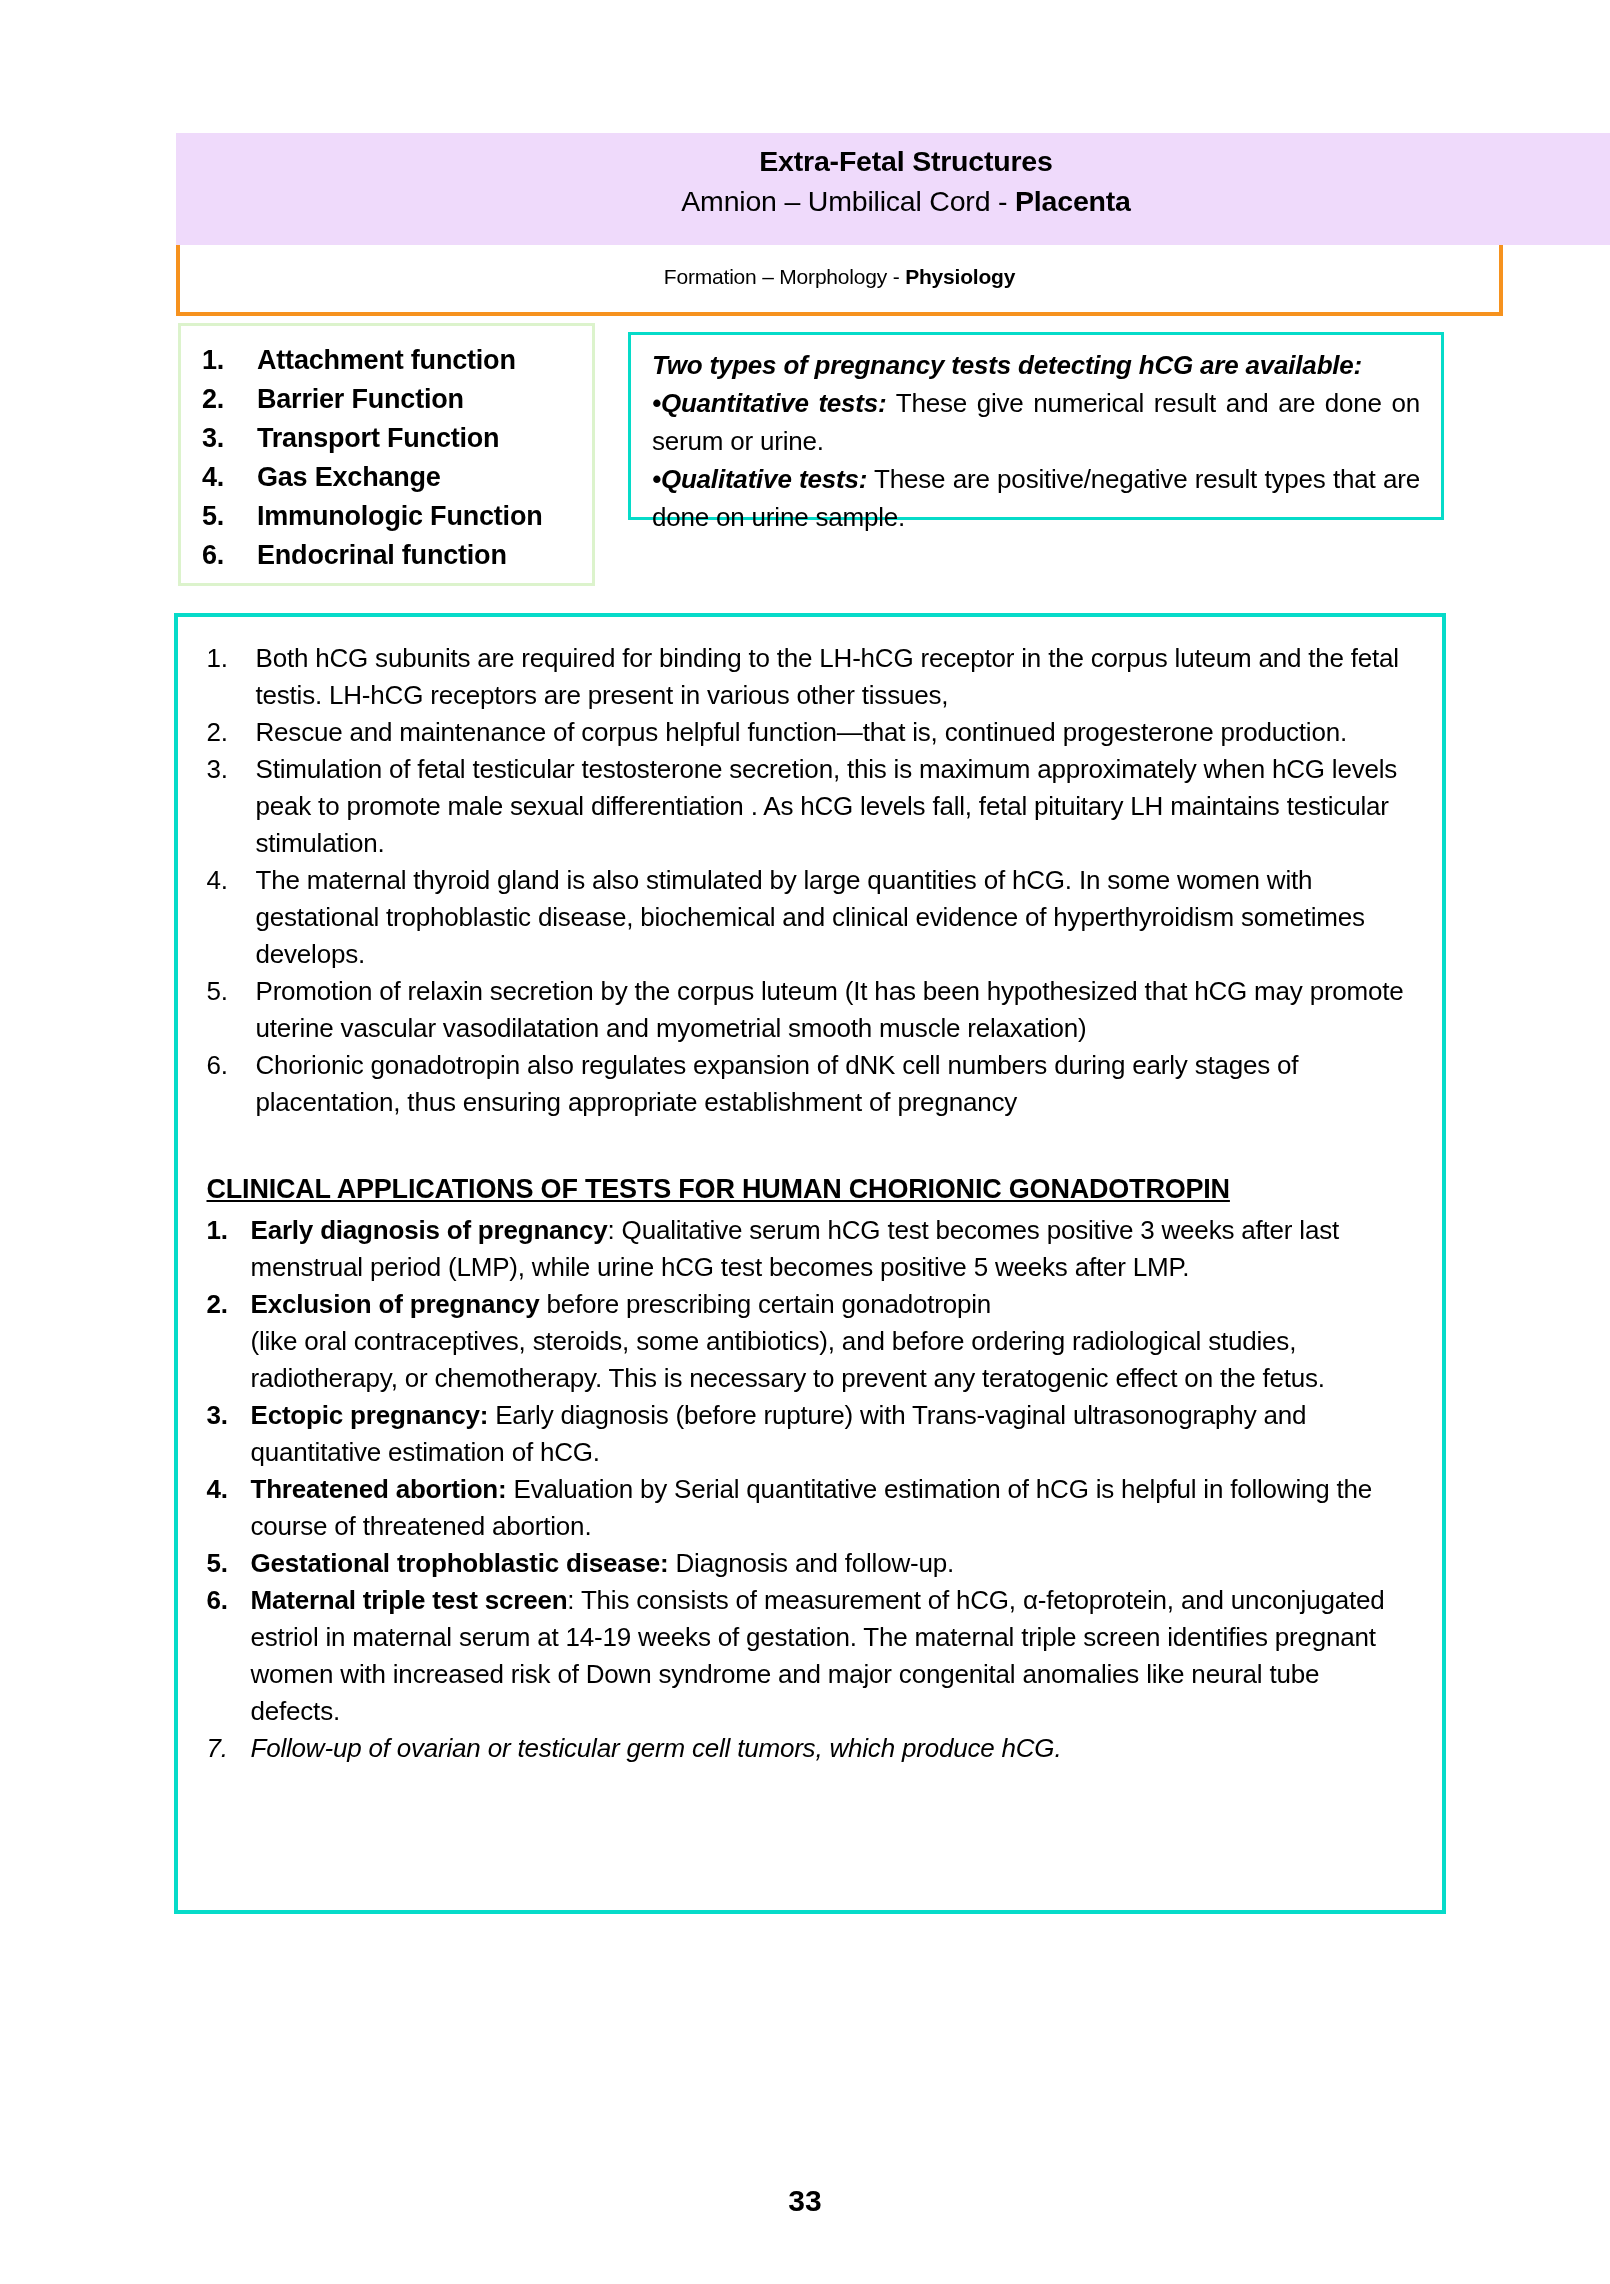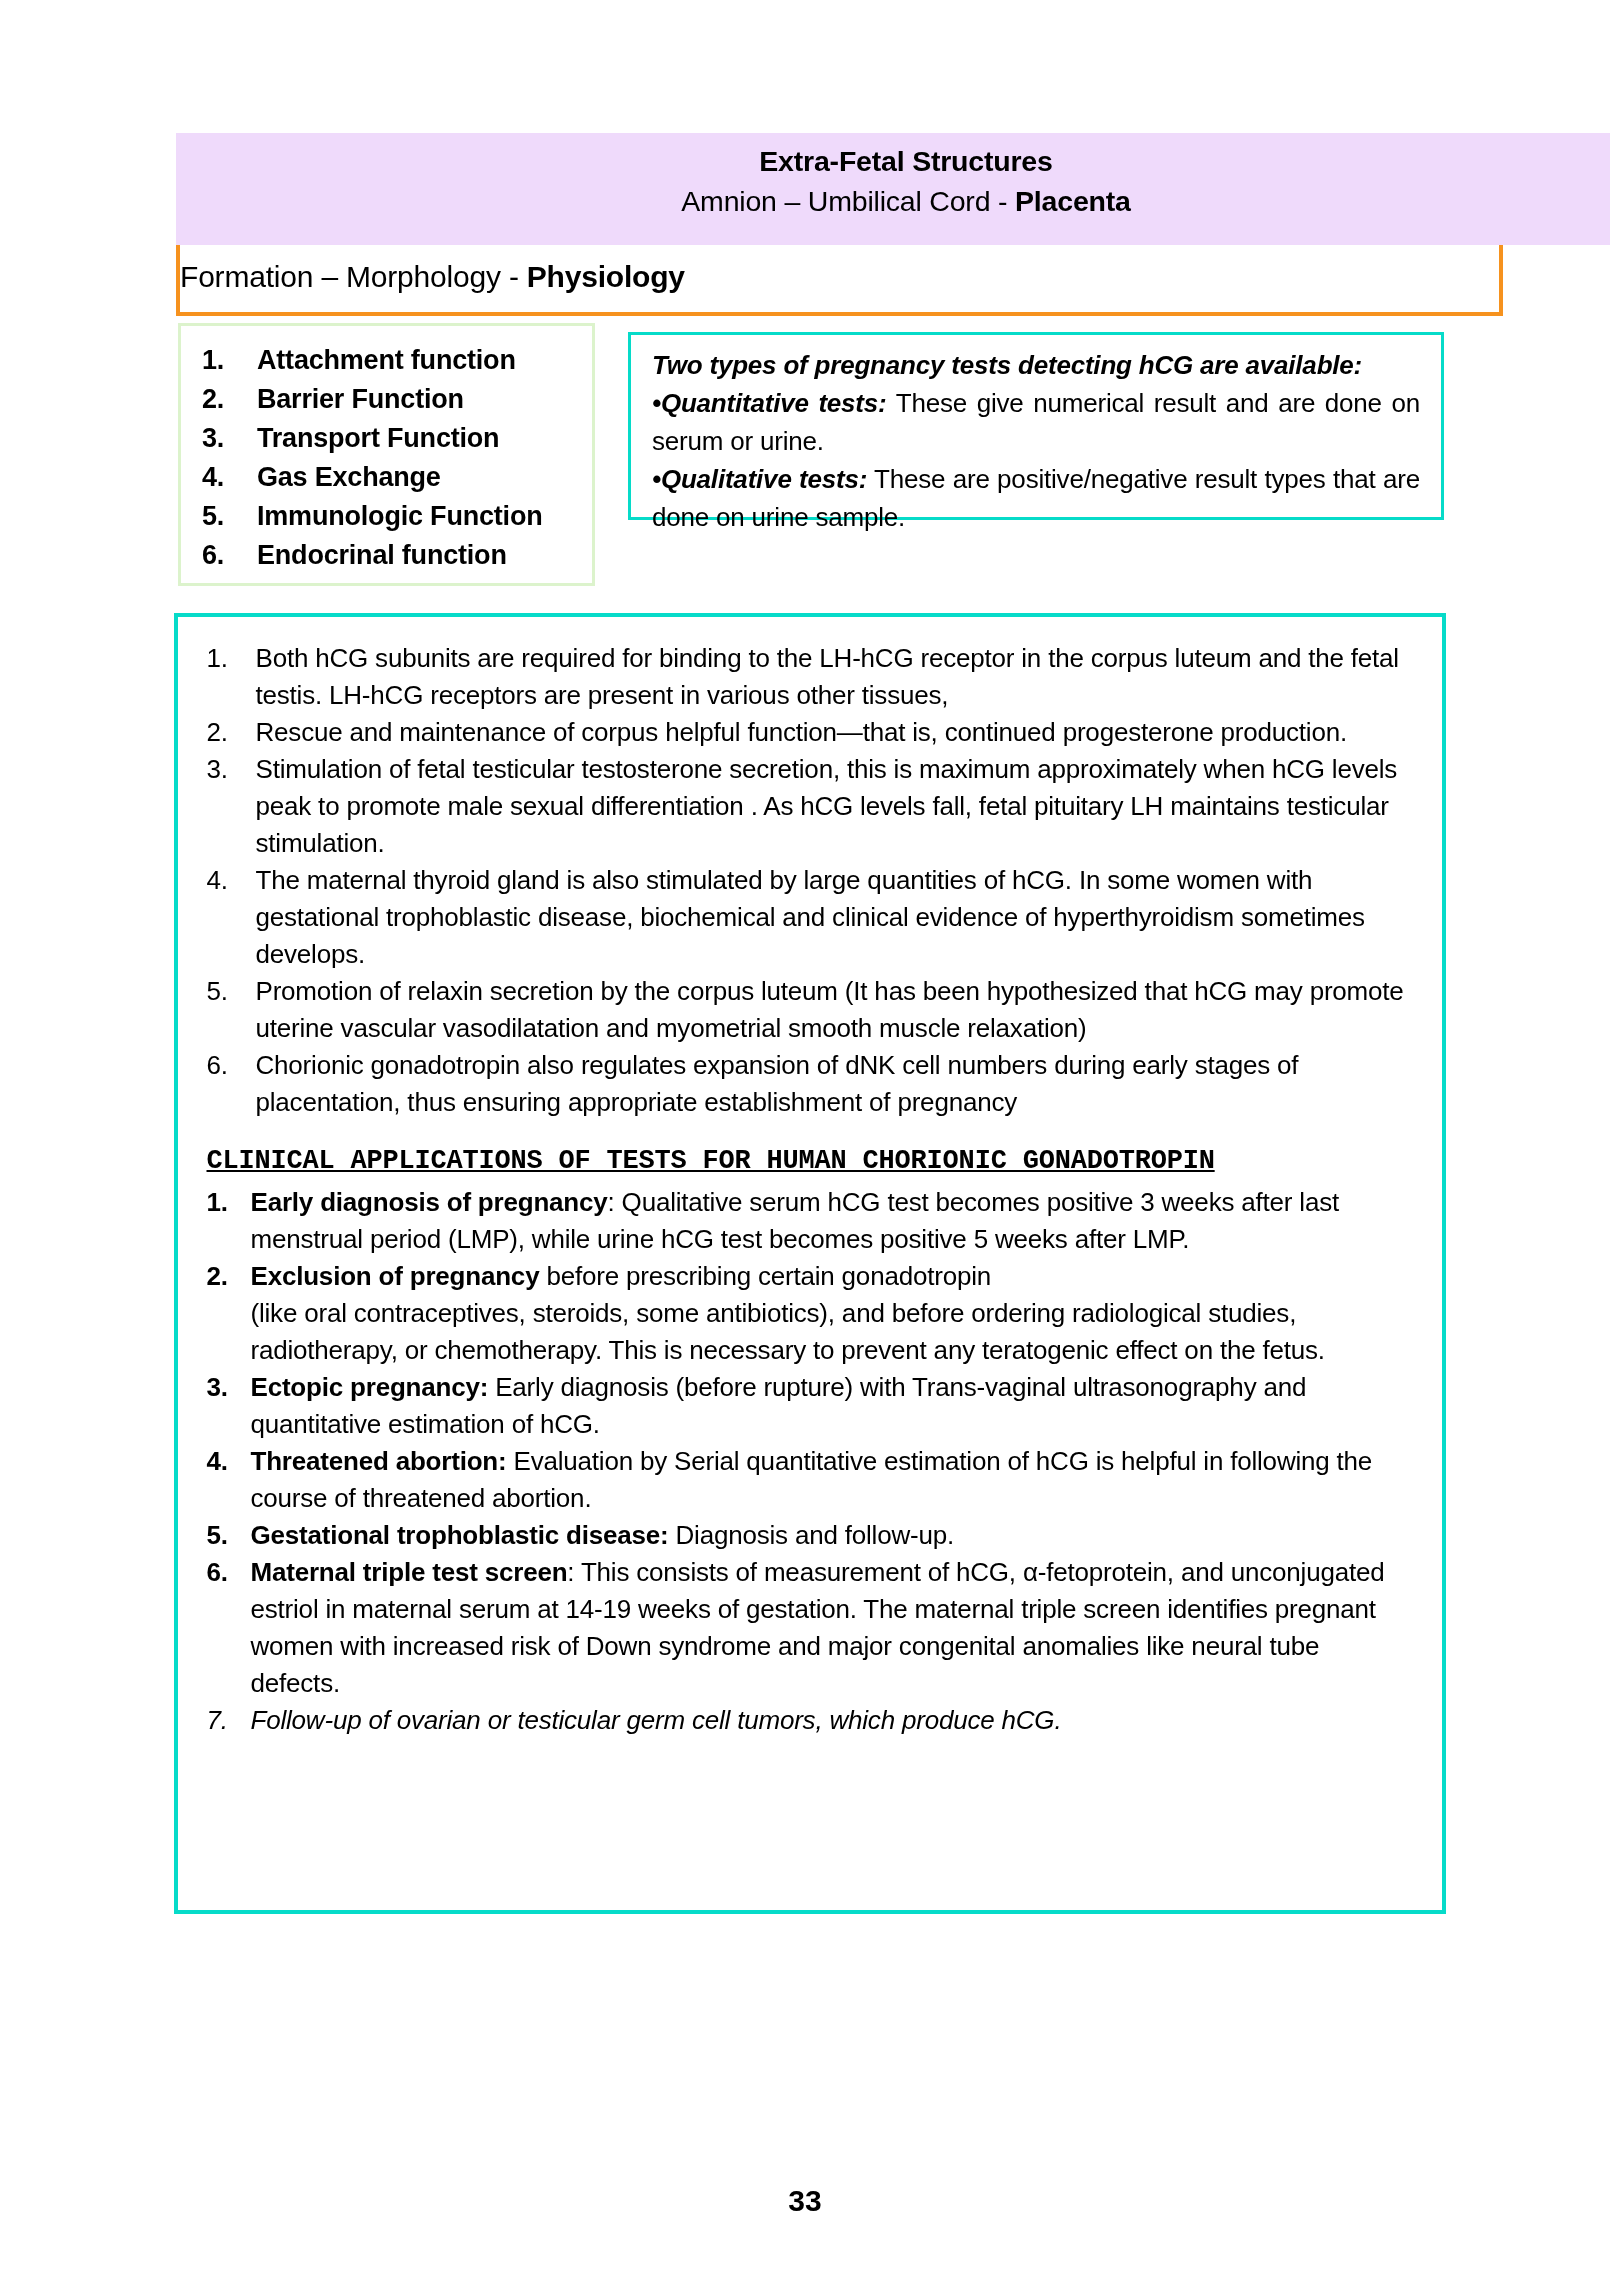--- a/index.html
+++ b/index.html
@@ -44,21 +44,22 @@
   }
 
   
   .band-box {
     position: absolute;
     left: 176px; top: 241px;
     width: 1327px; height: 75px;
     border: 4.8px solid var(--orange_border);
     box-sizing: border-box;
     background: #ffffff;
-    font-size: 30px;
+    text-align: center;
+    font-size: 21px;
     line-height: 64px;
     letter-spacing: -0.2px;
     z-index: 1;
   }
 
   
   .green-box {
     position: absolute;
     left: 178px; top: 323px;
     width: 417px; height: 263px;
@@ -102,21 +103,21 @@
     font-size: 26px;
     line-height: 37px;
     letter-spacing: -0.2px;
   }
   .section-heading {
     font-weight: bold;
     text-decoration: underline;
     font-size: 27px;
     margin-bottom: 3.8px;
   }
-  .clinical-heading { margin-top: 22px; font-family: Liberation Mono, monospace; }
+  .clinical-heading { margin-top: 50px; }
   .row { display: flex; align-items: flex-start; }
   .num { width: 49px; flex-shrink: 0; }
   .num-tight { width: 44px; flex-shrink: 0; }
   .bold { font-weight: bold; }
   .txt { flex: 1; }
   .lead { font-weight: bold; }
   .italic-row .num-tight, .italic-row .txt { font-style: italic; }
 
   
   .page-number {

